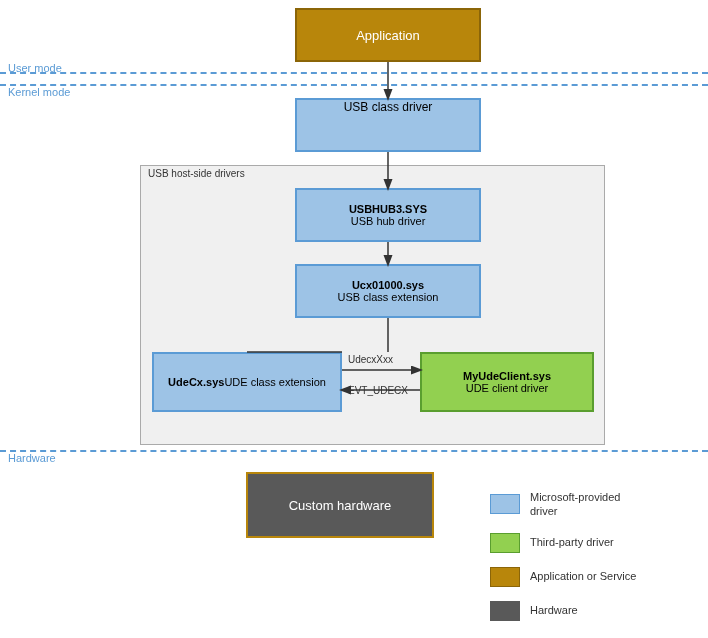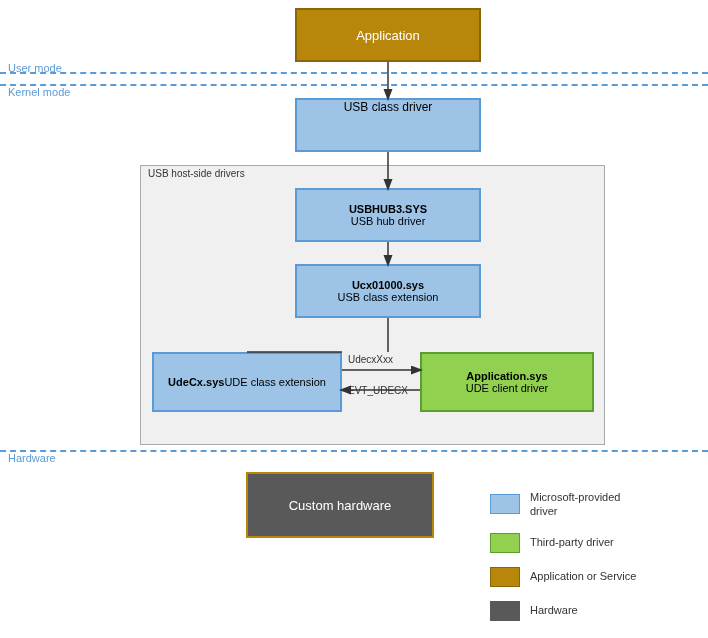--- a/index.html
+++ b/index.html
@@ -259,21 +259,21 @@
     <span class="title">Ucx01000.sys</span>
     <span class="subtitle">USB class extension</span>
   </div>
 
   <div class="udecx-box">
     <span class="title">UdeCx.sys</span>
     <span class="subtitle">UDE class extension</span>
   </div>
 
   <div class="myude-box">
-    <span class="title">Application.sys</span>
+    <span class="title">MyUdeClient.sys</span>
     <span class="subtitle">UDE client driver</span>
   </div>
 
   <div class="arrow-top-label">UdecxXxx</div>
   <div class="arrow-bottom-label">EVT_UDECX</div>
 
   <div class="mode-label hardware-label">Hardware</div>
   <div class="mode-line hardware-line"></div>
 
   <div class="custom-hw-box">

